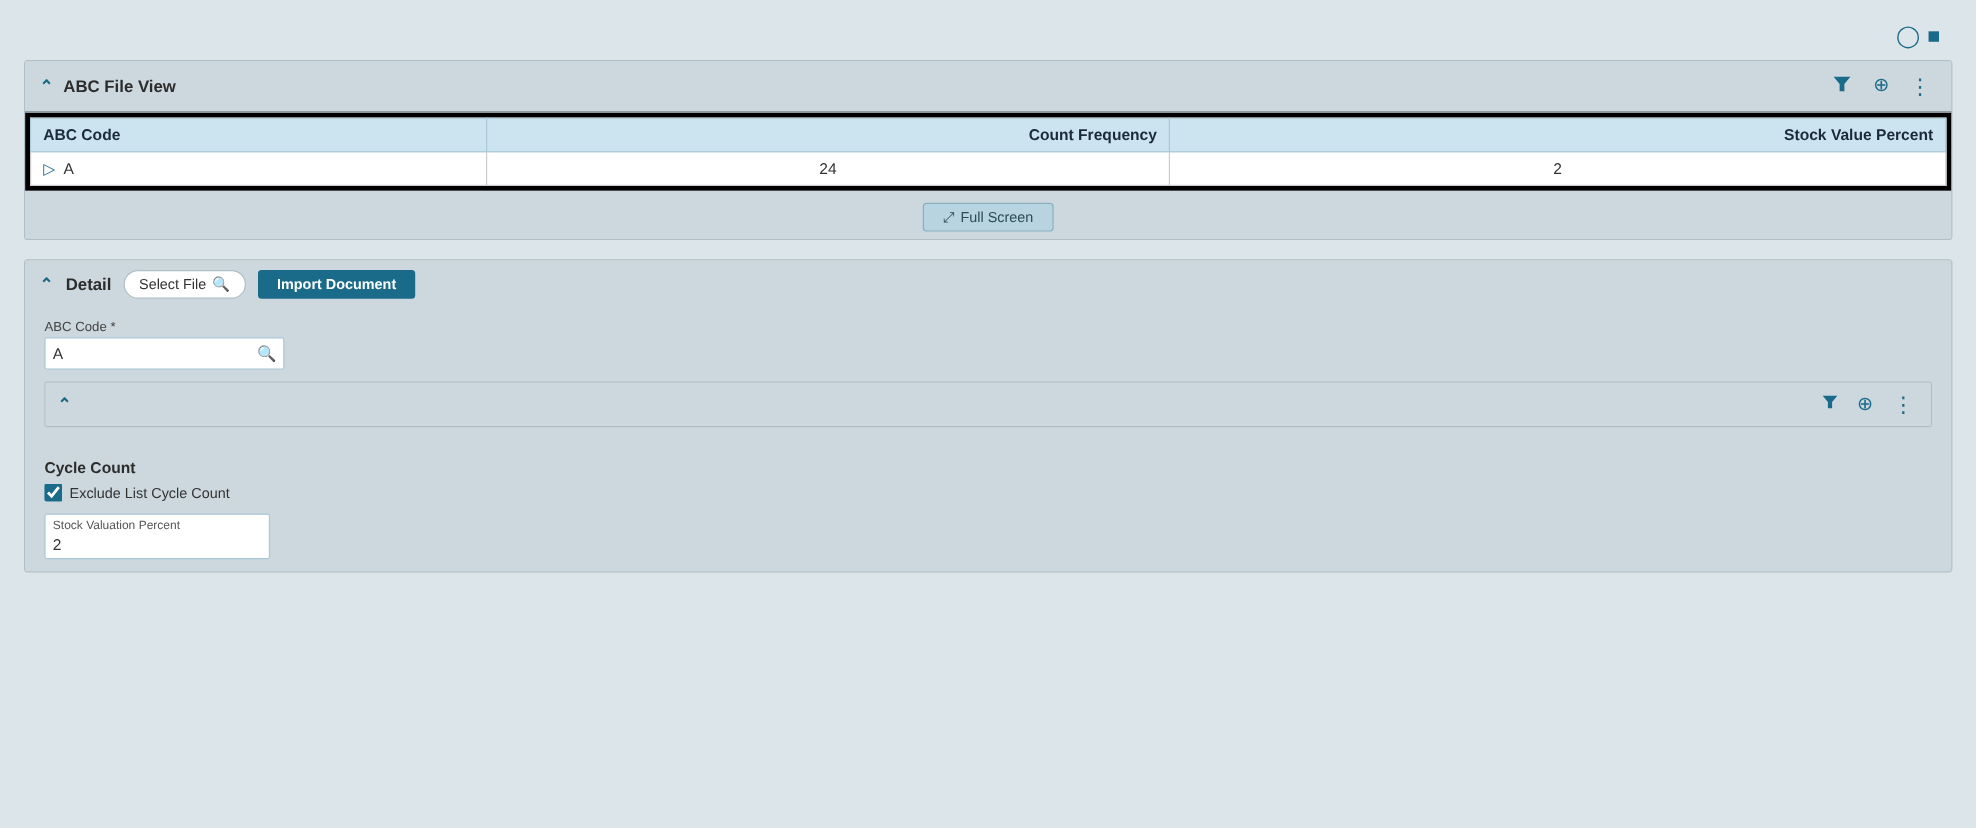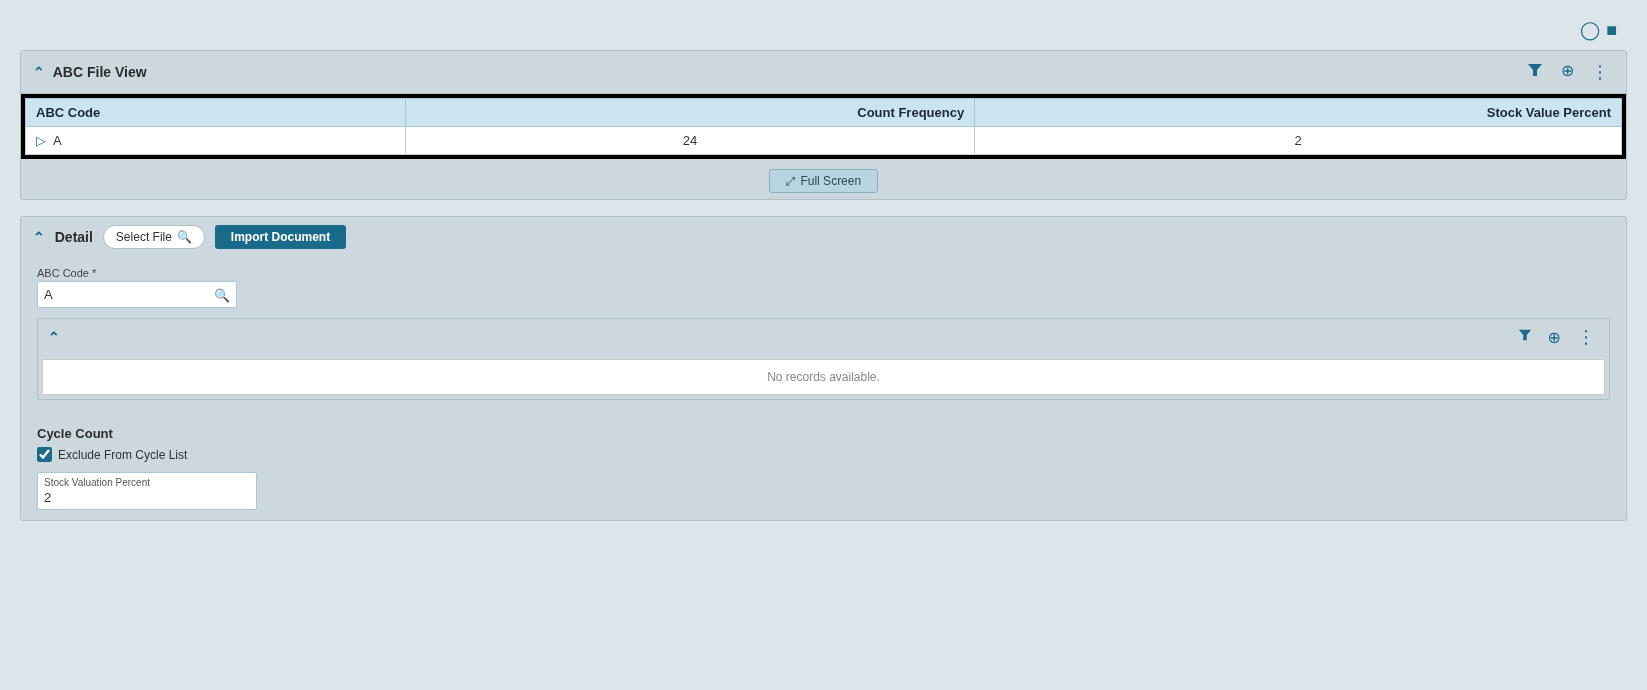--- a/index.html
+++ b/index.html
@@ -227,21 +227,21 @@
     .checkbox-label {
       font-size: 12px;
       color: #333;
     }
     
     .stock-val-field {
       border: 1px solid #aac8d8;
       border-radius: 2px;
       background: white;
       padding: 4px 6px;
-      width: 220px;
+      width: 188px;
     }
     .stock-val-label {
       font-size: 10px;
       color: #555;
       margin-bottom: 2px;
     }
     .stock-val-value {
       font-size: 13px;
       color: #333;
     }
@@ -342,31 +342,28 @@
                 </svg>
             </button>
             <button class="icon-btn">
               <span style="color:#1a6a8a;font-size:16px;">⊕</span>
             </button>
             <button class="icon-btn">
               <span style="font-size:18px;color:#1a6a8a;">⋮</span>
             </button>
           </div>
         </div>
-        <div class="no-records-row">
-          <span>No records available.</span>
-        </div>
       </div>
     </div>
 
     <div class="cycle-count-section">
       <div class="cycle-count-title">Cycle Count</div>
       <div class="checkbox-row">
         <input type="checkbox" class="checkbox-input" checked="" style="">
-        <label class="checkbox-label">Exclude From Cycle List</label>
+        <label class="checkbox-label">Exclude List Cycle Count</label>
       </div>
 
       <div class="stock-val-field">
         <div class="stock-val-label">Stock Valuation Percent</div>
         <div class="stock-val-value">2</div>
       </div>
     </div>
   </div>
 </div>
 

